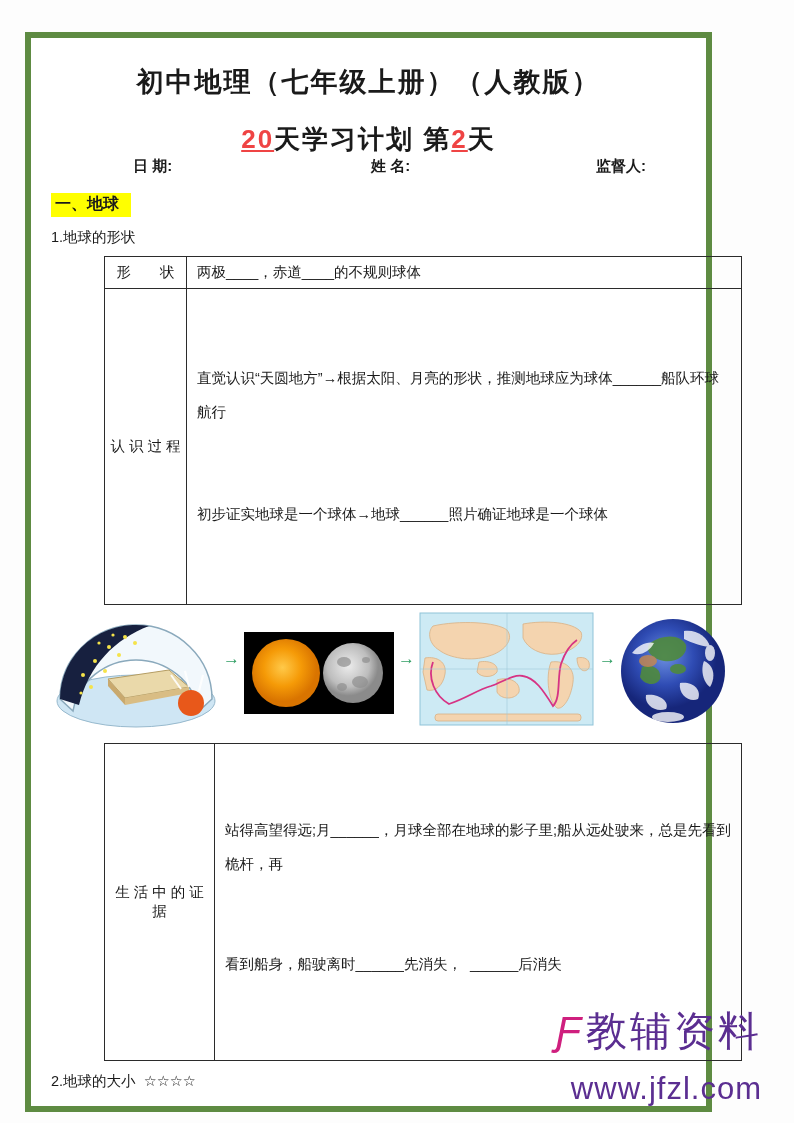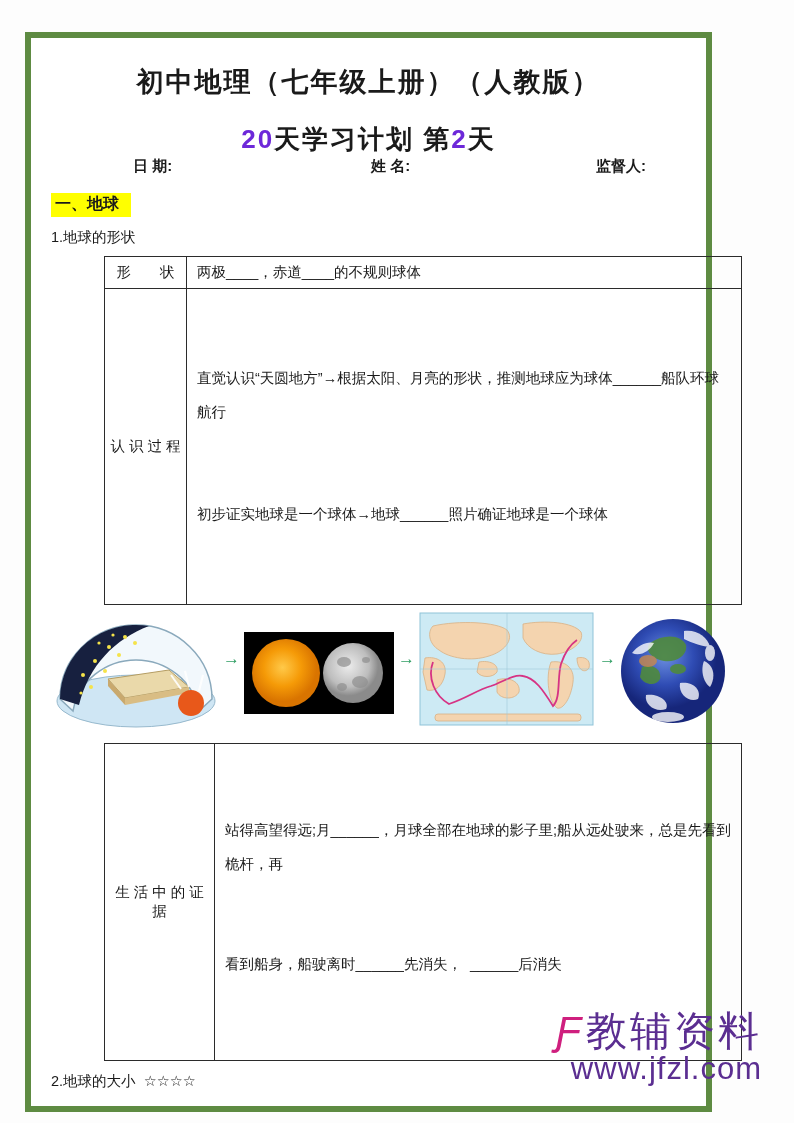--- a/index.html
+++ b/index.html
@@ -13,21 +13,21 @@
   }
   .frame {
     position:absolute; left:25px; top:32px;
     width:687px; height:1080px;
     border:6px solid #5e8b42;
     background:#fff;
     padding:14px 20px 0 20px;
   }
   .title { text-align:center; font-size:27px; font-weight:bold; letter-spacing:2px; margin-top:12px; }
   .subtitle { text-align:center; font-size:26px; font-weight:bold; letter-spacing:2px; margin-top:22px; }
-  .red { color:#6d28d9; }
+  .red { color:#ef4444;text-decoration:underline; }
   .meta { position:relative; height:22px; font-weight:bold; font-size:15px;text-align:center; }
   .meta span { position:absolute; top:0; }
   .meta .m1 { left:82px; } .meta .m2 { left:320px; } .meta .m3 { left:545px; }
   .chip {
     display:inline-block; background:#ffff00; font-weight:bold;
     font-size:16px; padding:1px 12px 2px 4px; margin-top:14px;
   }
   .line { font-size:14.5px; margin-top:11px; white-space:pre-wrap; }
   table { border-collapse:collapse; table-layout:fixed; }
   td { border:1.6px solid #2b2b2b; font-size:14.5px; vertical-align:middle; white-space:pre-wrap; }
@@ -40,21 +40,21 @@
   .t2 .cnt { padding:4px 10px 12px 10px; line-height:2.3; }
   .imgrow { display:flex; align-items:center; margin:6px 0 4px 2px; height:124px; }
   .arrow { color:#2f9e63; font-weight:bold; font-size:17px; margin:0 4px; flex:0 0 auto; transform:translateY(-14px); }
   .imgrow svg { flex:0 0 auto; display:block; }
   .watermark {
     position:absolute; right:32px; top:1010px; text-align:right;
     font-weight:normal; color:#5b2e91; line-height:1.05; z-index:5;
   }
   .wm-line1 { font-size:41px; letter-spacing:3px; }
   .wm-f { color:#cf1f7e; font-style:italic; margin-right:2px; }
-  .wm-url { font-size:31px; letter-spacing:1px; margin-top:0;text-align:right; }
+  .wm-url { font-size:31px; letter-spacing:1px; margin-top:20px;text-align:right; }
 </style>
 </head>
 <body>
 
 <div class="frame">
 
   <div class="title">初中地理（七年级上册）（人教版）</div>
 
   <div class="subtitle"><span class="red">20</span><span>天学习计划  第</span><span class="red">2</span><span>天</span></div>
 

